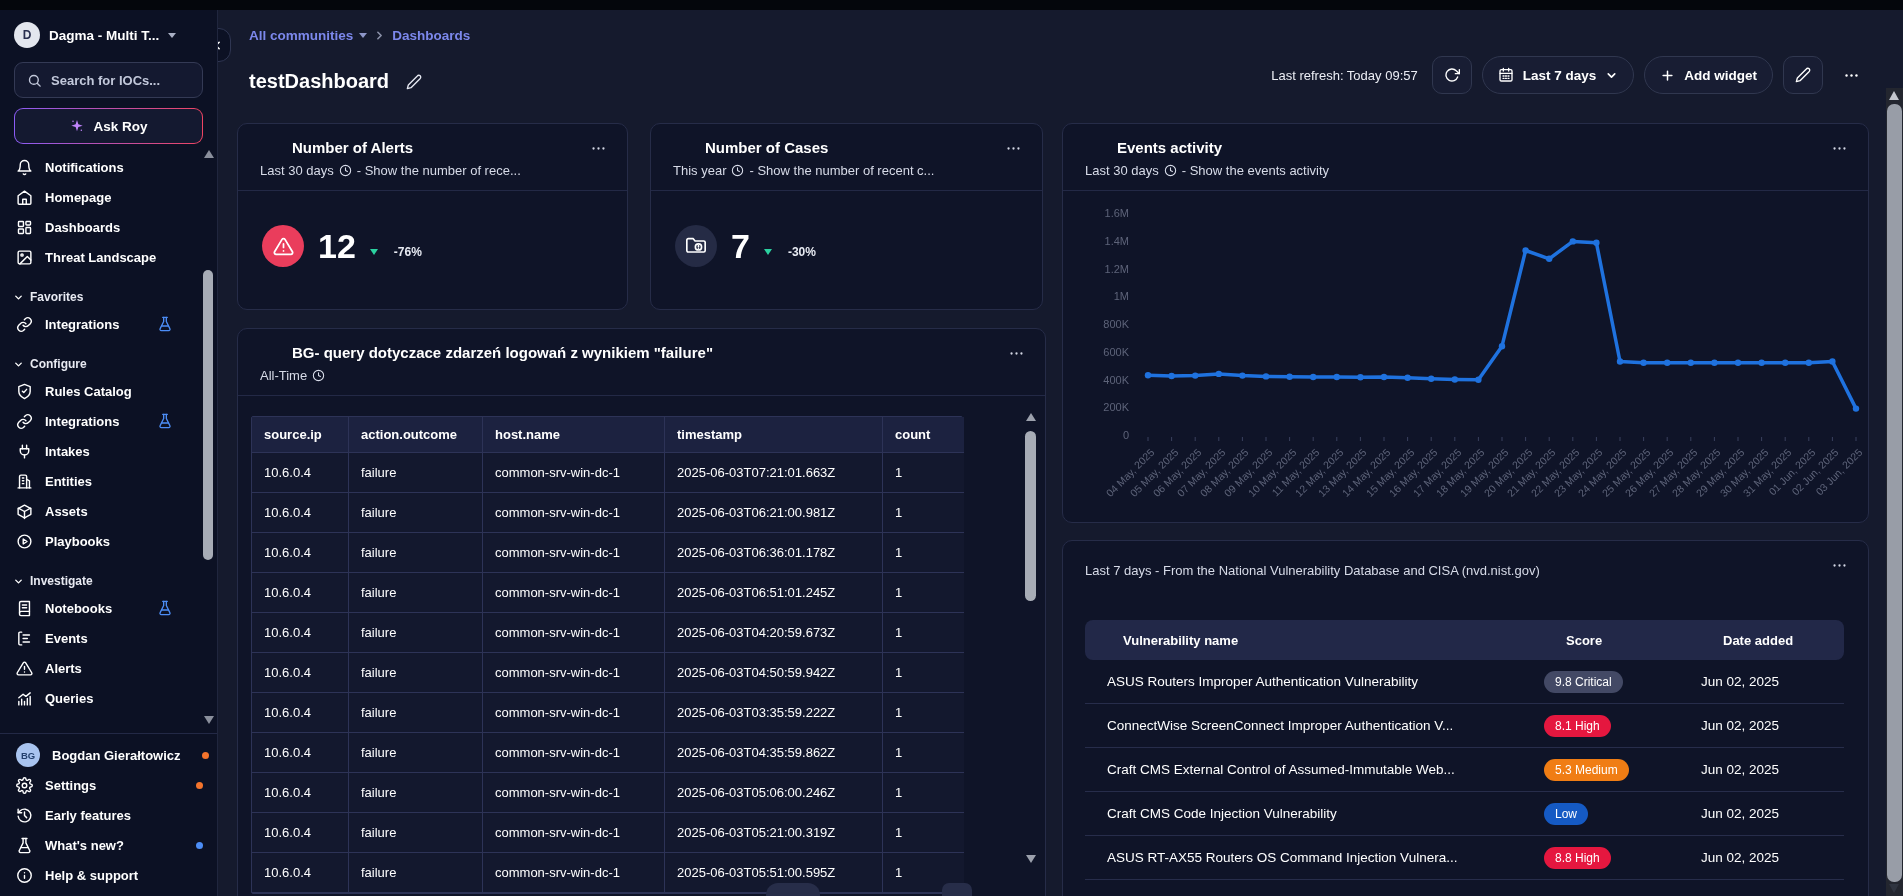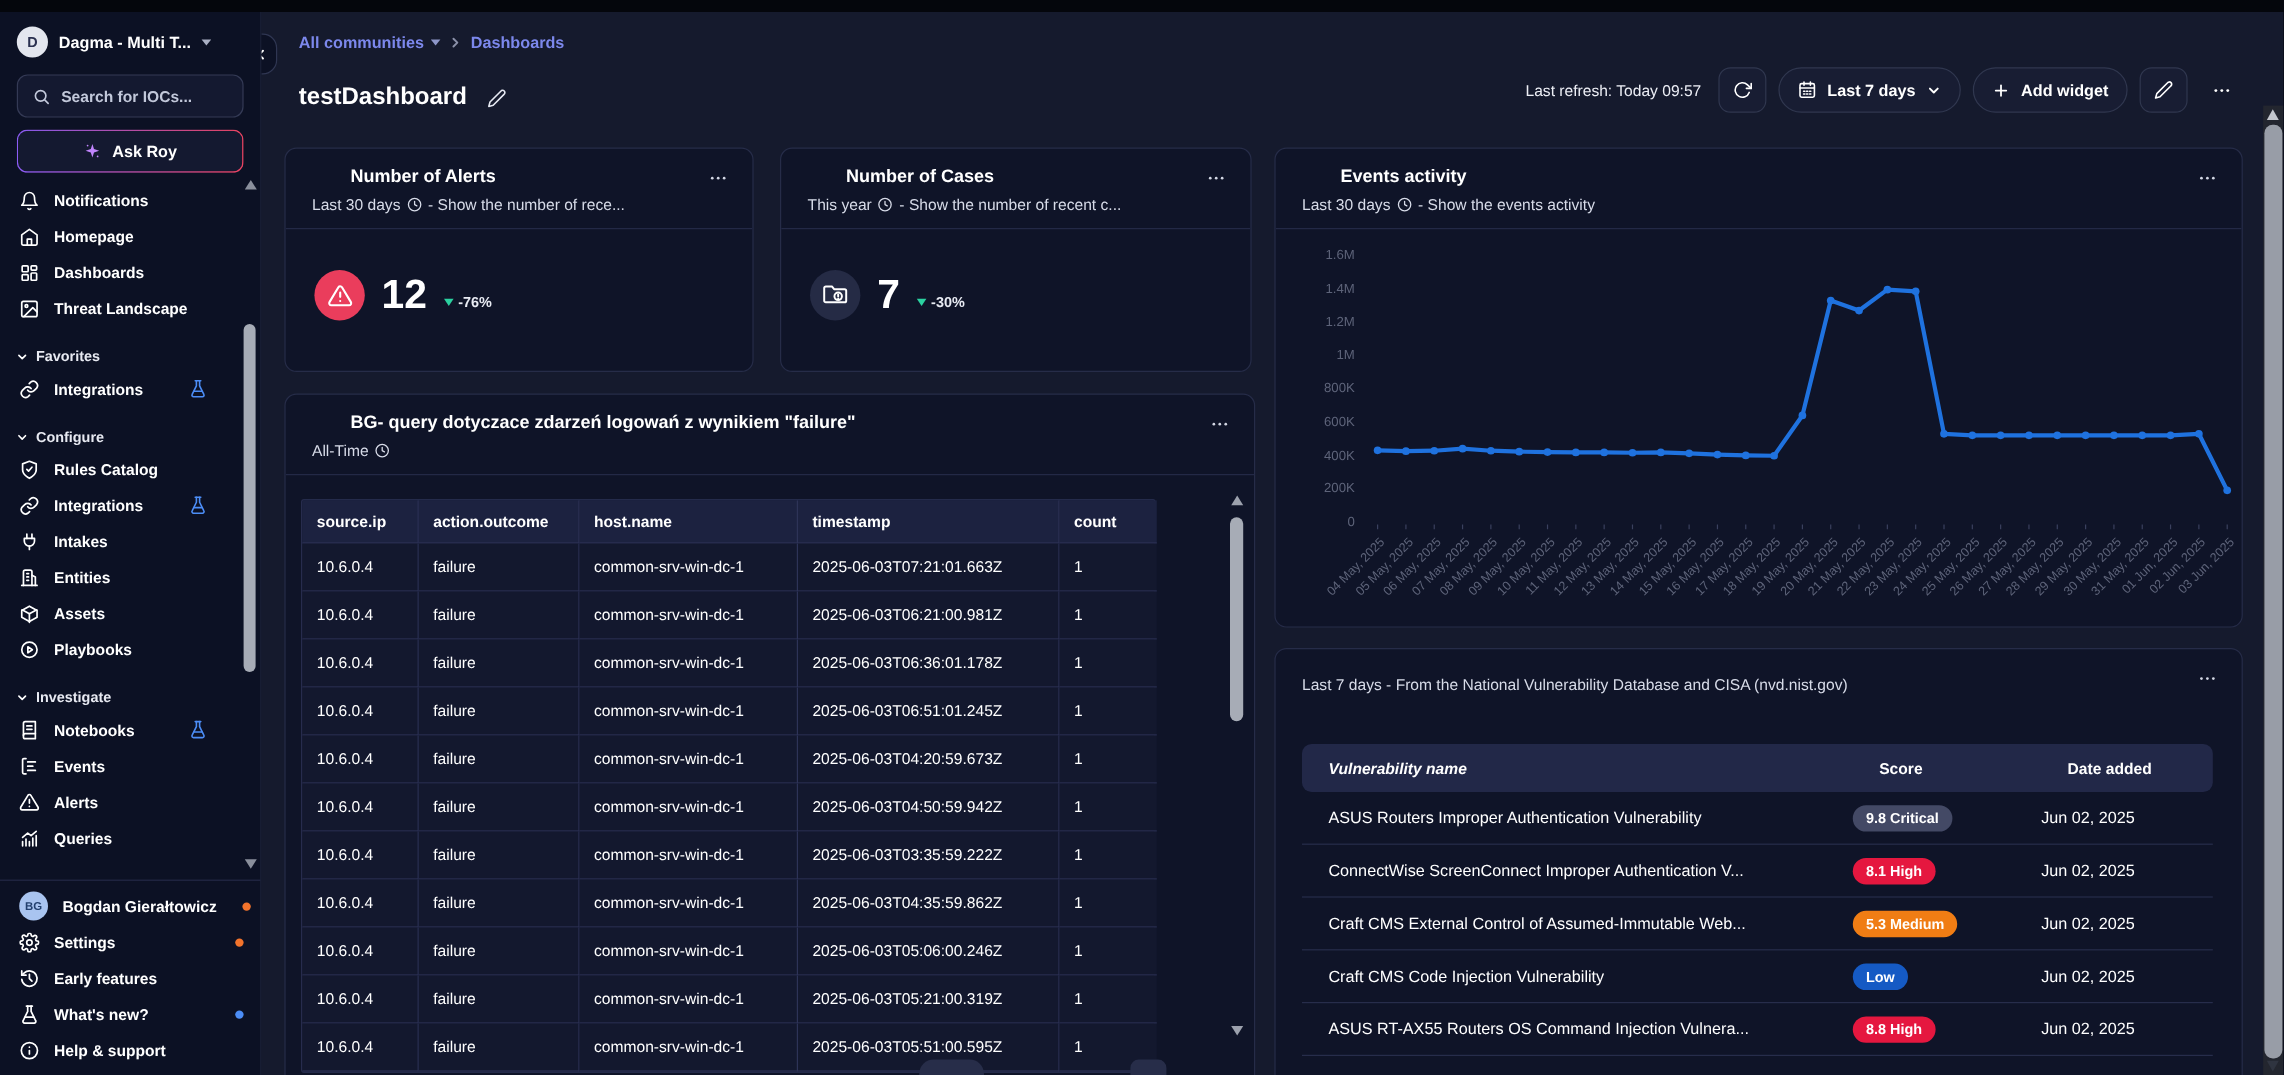--- a/index.html
+++ b/index.html
@@ -83,21 +83,21 @@
   .card-head.divided { border-bottom:1px solid #232946; }
   .card-title { font-size:15px; font-weight:bold;margin-left:32px; }
   .card-sub { margin-top:7px; font-size:13px; color:#d7dbe8; display:flex; align-items:center; gap:5px; }
   .dots-btn { position:absolute; right:20px; top:16px; color:#d3d7e4; cursor:pointer; }
 
   .metric-body { display:flex; align-items:center; gap:14px; padding:0 24px; height:110px; }
   .metric-icon { width:42px; height:42px; border-radius:50%; display:flex; align-items:center; justify-content:center; }
   .metric-icon.red { background:#ea3d5c; }
   .metric-icon.dark { background:#252b45; }
   .metric-value { font-size:34px; font-weight:bold; }
-  .delta { display:flex; align-items:center; gap:4px; margin-top:12px; }
+  .delta { display:flex; align-items:center; gap:16px; margin-top:12px; }
   .caret-green { width:0; height:0; border-left:4px solid transparent; border-right:4px solid transparent;
     border-top:6px solid #2bd1a0; }
   .delta span { font-size:12px; font-weight:bold; color:#e8ebf3; }
 
   
   .plot-wrap { position:absolute; left:0; top:70px; width:807px; height:330px; }
   .ylab { position:absolute; width:46px; text-align:right; font-size:11px; color:#5d6379; }
   .xlab { position:absolute; width:92px; text-align:right; font-size:10.5px; color:#5d6379;
     transform:rotate(-45deg); transform-origin:right top; white-space:nowrap; }
 
@@ -117,24 +117,24 @@
     border-radius:6px; cursor:grab; }
   .pag-btn { position:absolute; background:#272d49; border-radius:12px; height:26px; cursor:pointer; }
   .pag-prev { left:528px; top:554px; width:54px; }
   .pag-next { left:704px; top:554px; width:30px; border-radius:7px; }
 
   
   .vt { position:absolute; left:22px; top:79px; width:759px; }
   .vt-row { display:grid; grid-template-columns:459px 157px 143px; align-items:center; }
   .vt-head { background:#222848; border-radius:8px; height:40px; font-weight:bold; font-size:13px; }
   .vt-head > div { padding-left:22px; }
-  .vt-head > div:first-child { padding-left:22px;font-style:italic; }
+  .vt-head > div:first-child { padding-left:38px; }
   .vt-body-row { height:44px; border-bottom:1px solid #272d4b; font-size:13.5px; }
   .vt-body-row > div:first-child { padding-left:22px; }
-  .pill { display:inline-block; padding:4px 11px; border-radius:12px; font-size:12px; font-weight:bold; color:#fff; }
+  .pill { display:inline-block; padding:4px 11px; border-radius:12px; font-size:12px; font-weight:normal; color:#fff; }
   .sev-critical { background:#434965; }
   .sev-high { background:#e5173f; }
   .sev-medium { background:#f07d14; }
   .sev-low { background:#155ac4; }
 
   
   .page-scroll { position:absolute; right:0; top:78px; width:17px; height:808px; background:#23262f; }
   .page-scroll .arr-up { position:absolute; top:3px; left:3px; width:0; height:0;
     border-left:5.5px solid transparent; border-right:5.5px solid transparent; border-bottom:9px solid #c3c6cd; cursor:pointer; }
   .page-scroll .thumb { position:absolute; top:16px; left:1px; width:15px; height:778px; background:#989da7; border-radius:7px; cursor:grab; }

